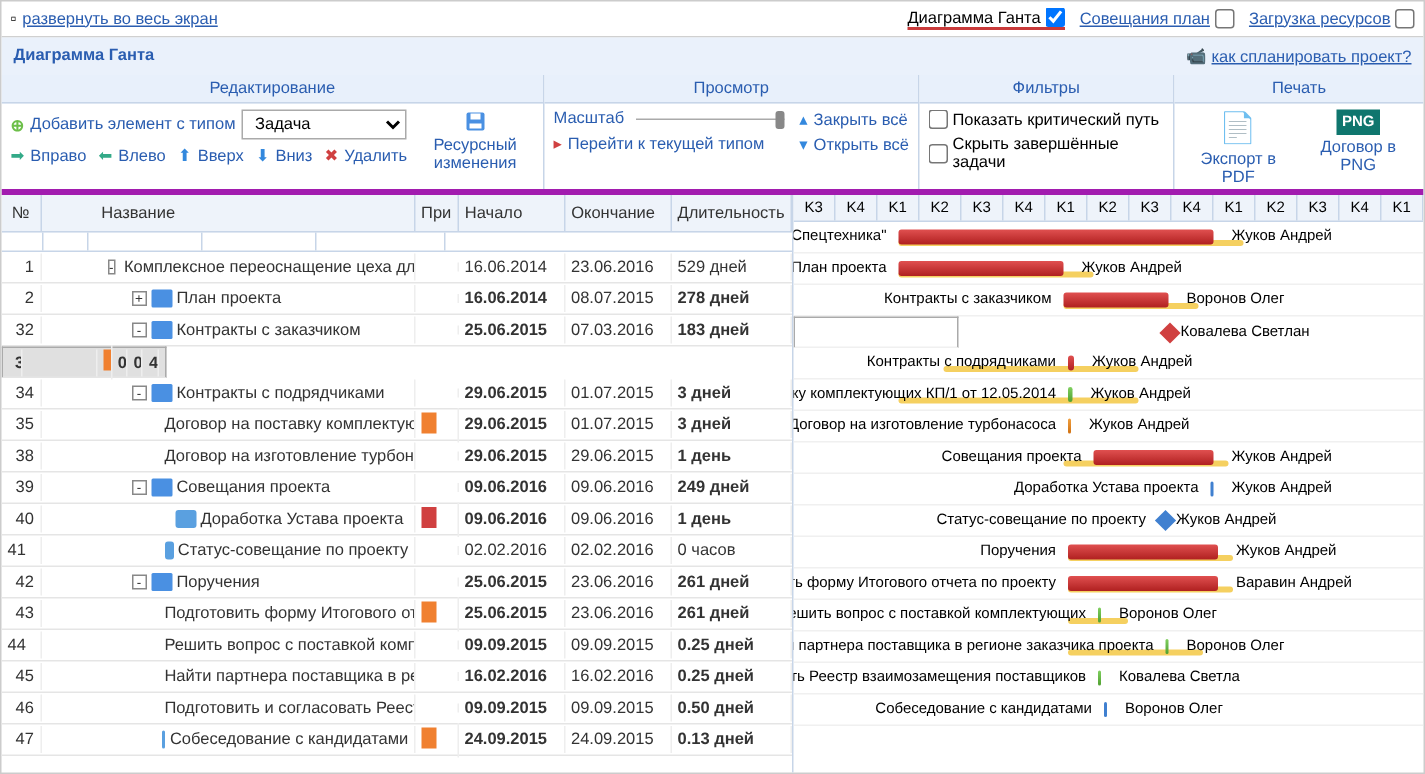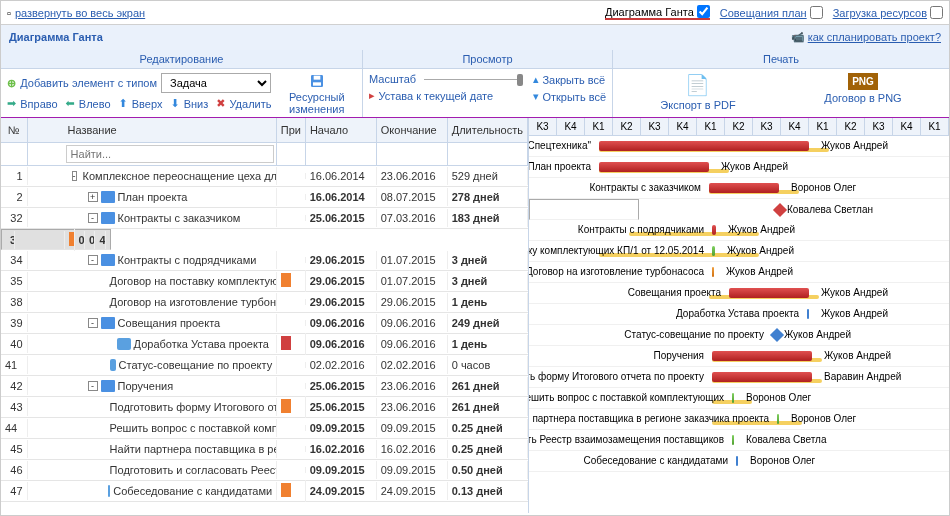--- a/index.html
+++ b/index.html
@@ -5,21 +5,21 @@
 * { box-sizing: border-box; margin: 0; padding: 0; font-family: Arial, sans-serif; font-size: 11px; }
 body { width: 950px; height: 516px; overflow: hidden; background: #fff; border: 1px solid #ccc; }
 a { color: #2a5db0; text-decoration: underline; cursor: pointer; }
 .topbar { display: flex; justify-content: space-between; padding: 4px 6px; border-bottom: 1px solid #d0d0d0; }
 .topbar .left { display: flex; gap: 4px; align-items: center; }
 .topbar .right { display: flex; gap: 10px; align-items: center; }
 .topbar .tab { display: flex; gap: 3px; align-items: center; cursor: pointer; }
 .topbar .active { border-bottom: 2px solid #c93a3a; }
 .titlebar { display: flex; justify-content: space-between; padding: 6px 8px; background: #eaf1fb; }
 .titlebar .t { color: #2a5db0; font-weight: bold; }
-.ribbon { display: flex; border-bottom: 1px solid #a21caf; }
+.ribbon { display: flex; border-bottom: 4px solid #a21caf; }
 .rgroup { border-right: 1px solid #c7d5e8; padding: 2px 6px 2px 6px; display: flex; flex-direction: column; }
 .rhead { text-align: center; color: #2a5db0; background: #e8f0fb; margin: -2px -6px 4px -6px; padding: 3px 0; border-bottom: 1px solid #c7d5e8; }
 .rbody { display: flex; gap: 6px; align-items: flex-start; flex: 1; }
 .rcol { display: flex; flex-direction: column; gap: 4px; }
 .rbtn { display: flex; align-items: center; gap: 4px; cursor: pointer; white-space: nowrap; color: #2a5db0; }
 .rbtn2 { display: flex; flex-direction: column; align-items: center; gap: 2px; cursor: pointer; font-size: 10px; color: #2a5db0; }
 .sel { border: 1px solid #aaa; padding: 2px 4px; width: 110px; background: #fff; }
 .chk { display: flex; gap: 3px; align-items: center; }
 .grid { display: flex; height: 395px; }
 .left-grid { width: 528px; border-right: 1px solid #c7d5e8; overflow: hidden; display: flex; flex-direction: column; }
@@ -145,63 +145,77 @@
     <div class="rbody">
       <div class="rcol" style="flex:1">
         <div class="rbtn">
           <span>Масштаб</span>
           <span style="flex:1;border-bottom:1px solid #aaa;margin:0 4px;position:relative">
               <span style="position:absolute;right:0;top:-5px;width:6px;height:12px;background:#888;border-radius:2px"></span>
             </span>
         </div>
         <span class="rbtn">
             <span style="color:#d04040">▸</span>
-            <span>Устава к текущей дате</span>
+            <span>Перейти к текущей типом</span>
           </span>
       </div>
       <div class="rcol">
         <span class="rbtn">
             <span style="color:#38d">▴</span>
             <span>Закрыть всё</span>
           </span>
         <span class="rbtn">
             <span style="color:#38d">▾</span>
             <span>Открыть всё</span>
           </span>
       </div>
     </div>
   </div>
+  <div class="rgroup" style="width:170px">
+    <div class="rhead">Фильтры</div>
+    <div class="rbody">
+        <div class="rcol">
+      <label class="chk">
+            <input type="checkbox" style="">
+            <span>Показать критический путь</span>
+          </label>
+      <label class="chk">
+            <input type="checkbox" style="">
+            <span>Скрыть завершённые задачи</span>
+          </label>
+    </div>
+      </div>
+  </div>
   <div class="rgroup" style="flex:1;border-right:none">
     <div class="rhead">Печать</div>
     <div class="rbody" style="justify-content:space-around">
       <div class="rbtn2">
         <span style="font-size:20px">📄</span>
         <span style="text-align:center">Экспорт в PDF</span>
       </div>
       <div class="rbtn2">
-        <span style="background:#a16207;color:#fff;padding:3px 4px;font-weight:bold;font-size:10px">PNG</span>
+        <span style="background:#0f766e;color:#fff;padding:3px 4px;font-weight:bold;font-size:10px">PNG</span>
         <span style="text-align:center">Договор в PNG</span>
       </div>
     </div>
   </div>
 </div>
 
 <div class="grid">
   <div class="left-grid">
     <div class="ghead">
       <div class="gcol c-no">№</div>
       <div class="gcol c-name">Название</div>
       <div class="gcol c-flag">При</div>
       <div class="gcol c-start">Начало</div>
       <div class="gcol c-end">Окончание</div>
       <div class="gcol c-dur">Длительность</div>
     </div>
     <div class="gfilter">
       <div class="gcol c-no"></div>
-      <div class="gcol c-name" style="padding:2px"><input placeholder="Найти..." style=""></div>
       <div class="gcol c-flag"></div>
       <div class="gcol c-start"></div>
       <div class="gcol c-end"></div>
       <div class="gcol c-dur"></div>
     </div>
     <div id="rows">
         <div class="grow">
        <div class="gcol c-no" style="text-align:right">1</div>
        <div class="gcol c-name">
             <div class="tree" style="padding-left:4px">

